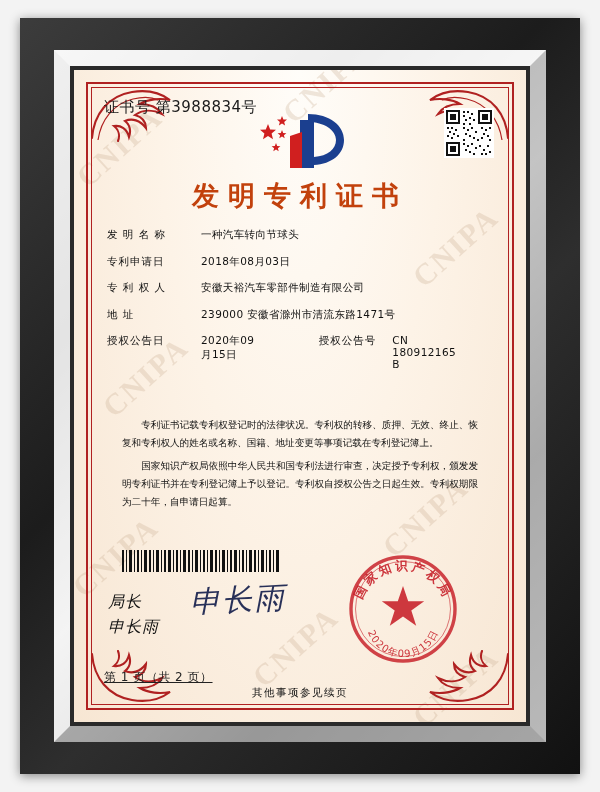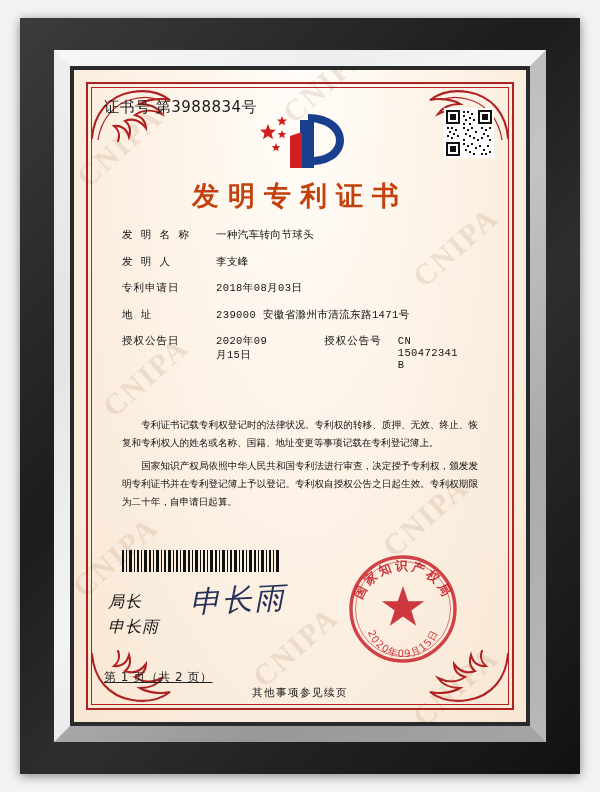--- a/index.html
+++ b/index.html
@@ -113,21 +113,21 @@
     left: 0; right: 0; top: 80px;
     text-align: center;
     font-size: 27px;
     letter-spacing: 9px;
     font-weight: bold;
     color: #c2410c;
     font-family: "DejaVu Sans", "Liberation Sans", sans-serif;
   }
   .fields {
     position: absolute;
-    left: 18px; right: 12px; top: 130px; font-family: Liberation Mono, monospace;
+    left: 3px; right: 12px; top: 130px;
   }
   .frow {
     display: flex;
     align-items: baseline;
     margin-bottom: 12.5px;
     font-size: 10.5px;
     color: #111;
   }
   .flabel {
     width: 78px;
@@ -331,36 +331,36 @@
         </div>
 
         <div class="title">发明专利证书</div>
 
         <div class="fields">
           <div class="frow">
             <div class="flabel">发 明 名 称</div>
             <div class="fvalue">一种汽车转向节球头</div>
           </div>
           <div class="frow">
-            <div class="flabel">发 明 人</div>
-            <div class="fvalue">李支峰</div>
+            <div class="flabel">专利申请日</div>
+            <div class="fvalue">2018年08月03日</div>
           </div>
           <div class="frow">
-            <div class="flabel">专利申请日</div>
-            <div class="fvalue">2018年08月03日</div>
+            <div class="flabel">专 利 权 人</div>
+            <div class="fvalue">安徽天裕汽车零部件制造有限公司</div>
           </div>
           <div class="frow">
             <div class="flabel">地 址</div>
             <div class="fvalue">239000 安徽省滁州市清流东路1471号</div>
           </div>
           <div class="frow two">
             <div class="flabel">授权公告日</div>
             <div class="fvalue">2020年09月15日</div>
             <div class="flabel2">授权公告号</div>
-            <div class="fvalue">CN 150472341 B</div>
+            <div class="fvalue">CN 180912165 B</div>
           </div>
         </div>
 
         <div class="paras">
           <p>专利证书记载专利权登记时的法律状况。专利权的转移、质押、无效、终止、恢复和专利权人的姓名或名称、国籍、地址变更等事项记载在专利登记簿上。</p>
           <p>国家知识产权局依照中华人民共和国专利法进行审查，决定授予专利权，颁发发明专利证书并在专利登记簿上予以登记。专利权自授权公告之日起生效。专利权期限为二十年，自申请日起算。</p>
         </div>
 
         <div class="barcode">
           <svg viewBox="0 0 160 22" xmlns="http://www.w3.org/2000/svg" shape-rendering="crispEdges">

